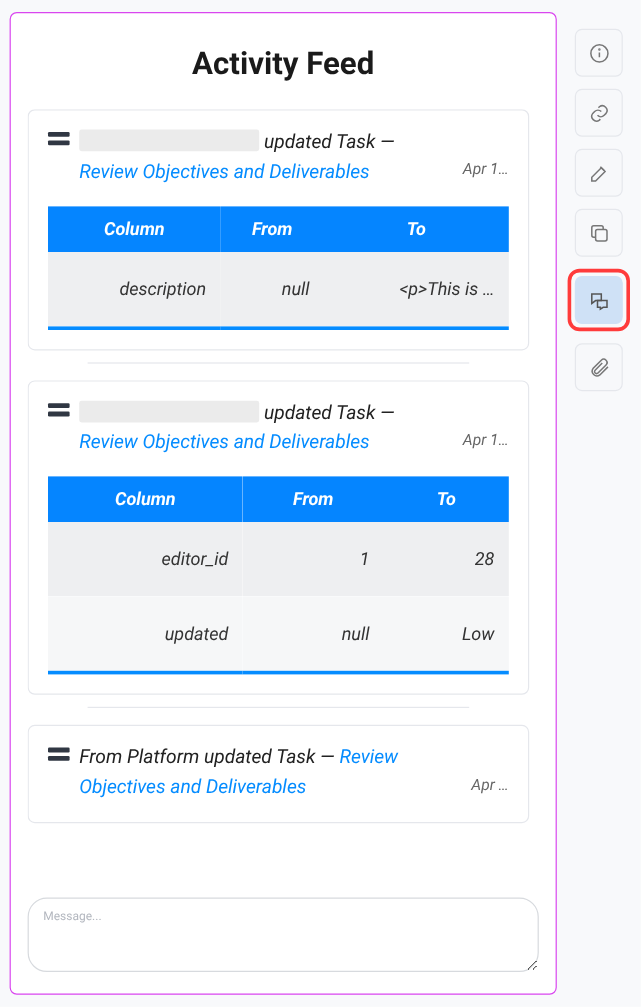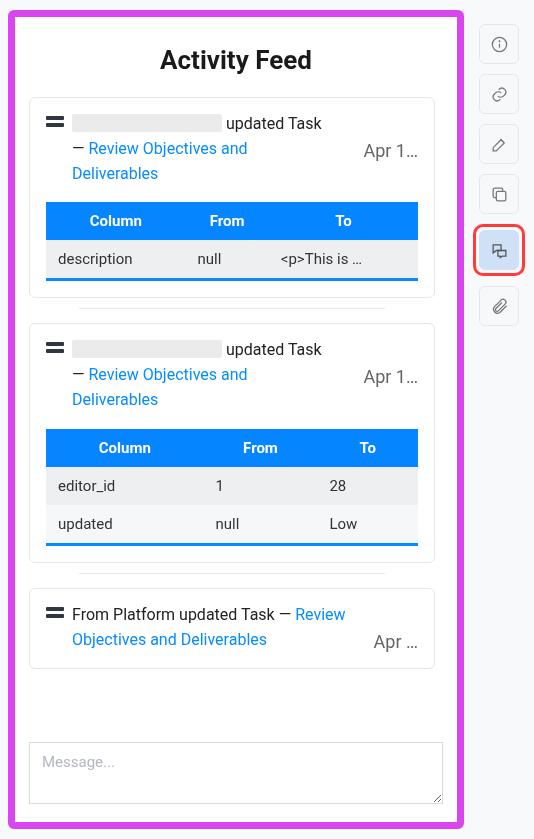--- a/index.html
+++ b/index.html
@@ -9,39 +9,40 @@
     width: 534px;
     height: 839px;
     overflow: hidden;
     display: flex;
     padding: 10px 8px;
     gap: 8px;
   }
   .main-panel {
     flex: 1;
     background: #fff;
-    border: 7px solid #d946ef;
+    border: 1px solid #d946ef;
     border-radius: 6px;
     display: flex;
     flex-direction: column;
     padding: 14px 14px 14px 14px;
     min-width: 0;
   }
   .title {
     font-size: 26px;
     font-weight: 700;
     text-align: center;
     color: #1a1a1a;
     margin: 14px 0 22px 0;
   }
   .feed-container {
     position: relative;
     flex: 1;
     min-height: 0;
     display: flex;
+    font-style: italic;
   }
   .feed-scroll {
     flex: 1;
     overflow-y: auto;
     padding-right: 8px;
     scrollbar-width: thin;
     scrollbar-color: #bfc3cc #f1f2f5;
   }
   .feed-scroll::-webkit-scrollbar { width: 8px; }
   .feed-scroll::-webkit-scrollbar-track { background: #f1f2f5; }
@@ -82,43 +83,44 @@
     width: 150px;
     vertical-align: -3px;
     border-radius: 2px;
   }
   .link {
     color: #058cff;
     text-decoration: none;
   }
   .timestamp {
     color: #666;
-    font-size: 18px;
+    font-size: 13px;
     white-space: nowrap;
     margin-top: 28px;
     margin-left: 20px;
   }
 
   .changes-table {
     width: 100%;
     margin-top: 16px;
     border-collapse: collapse;
     font-size: 15px;
   }
   .changes-table thead th {
     background: #0585ff;
     color: #fff;
     font-weight: 700;
     text-align: center;
     padding: 10px 12px;
   }
   .changes-table tbody td {
-    padding: 10px 12px;
+    padding: 22px 12px;
     color: #333;
     background: #eeeff1;
+    text-align: right;
   }
   .changes-table tbody tr:nth-child(even) td {
     background: #f6f7f8;
   }
   .changes-table tbody tr:last-child td {
     border-bottom: 3px solid #058cff;
   }
   .changes-table td, .changes-table th {
     overflow: hidden;
     white-space: nowrap;
@@ -133,24 +135,24 @@
   }
 
   .compose {
     margin-top: 10px;
   }
   .compose textarea {
     width: 100%;
     min-height: 62px;
     resize: vertical;
     border: 1px solid #d7dade;
-    border-radius: 0;
+    border-radius: 16px;
     padding: 10px 12px;
     font-family: inherit;
-    font-size: 15px;
+    font-size: 10px;
     color: #333;
   }
   .compose textarea::placeholder { color: #b3b7bf; }
   .compose-actions {
     display: flex;
     justify-content: flex-end;
     margin-top: 8px;
   }
   .send-btn {
     border: 1px solid #d7dade;

